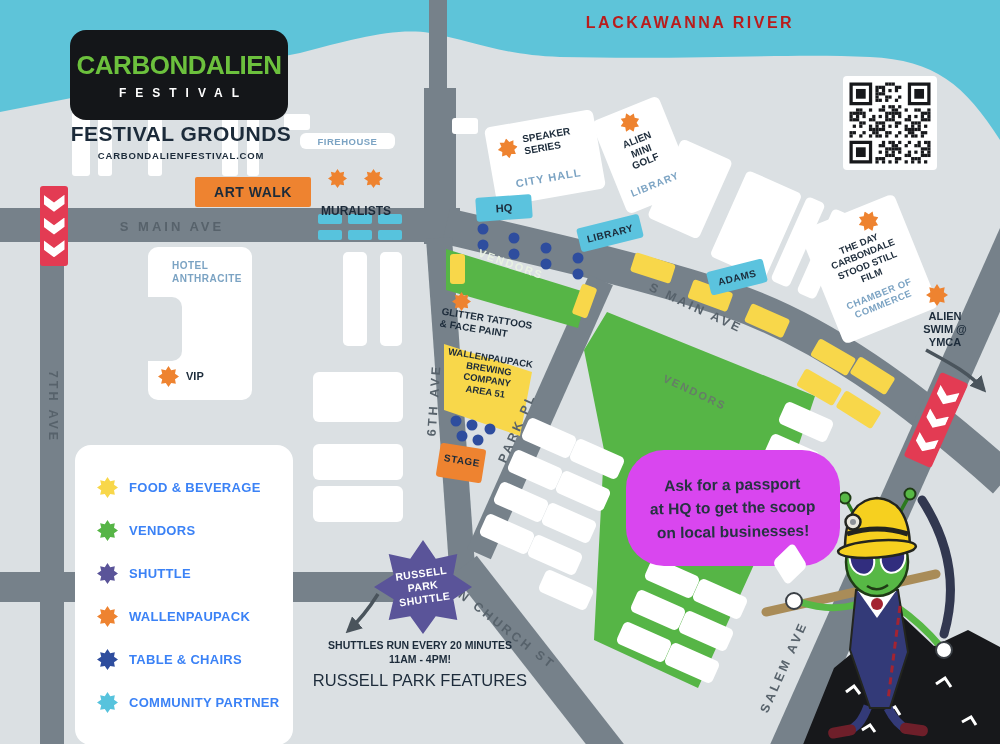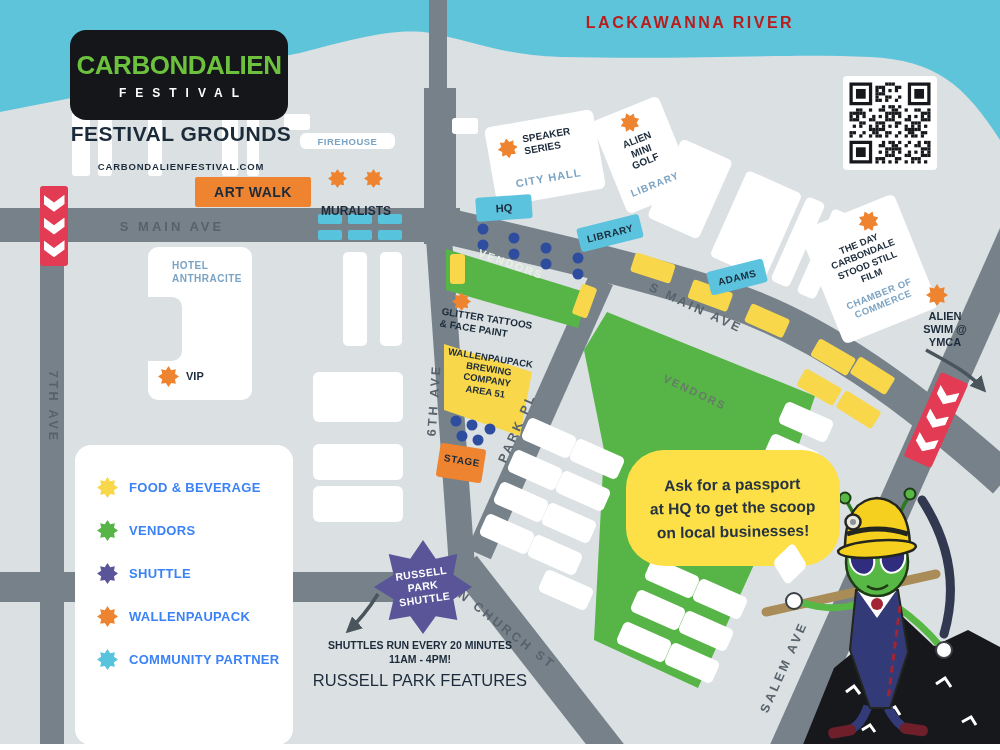--- a/index.html
+++ b/index.html
@@ -12,21 +12,21 @@
   .bl{color:#7ba3c3;font-weight:800;letter-spacing:.5px;}
   .rl{position:absolute;font-weight:800;font-size:12.5px;letter-spacing:3px;color:#57626b;text-align:center;}
   .star{position:absolute;clip-path:polygon(50% 0%,37% 20%,15% 15%,20% 37%,0% 50%,20% 63%,15% 85%,37% 81%,50% 100%,63% 81%,85% 85%,81% 63%,100% 50%,81% 37%,85% 15%,63% 20%);}
   .tag{position:absolute;background:#5bc3de;border-radius:3px;display:flex;align-items:center;justify-content:center;color:#1c2b3a;font-weight:800;}
   .bldg{position:absolute;background:#fff;border-radius:6px;}
   .marker{position:absolute;background:#e33b53;border-radius:3px;display:flex;flex-direction:column;align-items:center;justify-content:space-evenly;padding:3px 0;}
   .chev{width:21px;height:17px;background:#fff;clip-path:polygon(0 0,50% 45%,100% 0,100% 55%,50% 100%,0 55%);}
   .legend-item{display:flex;align-items:center;height:21px;margin-bottom:22px;}
   .legend-star{width:21px;height:21px;clip-path:polygon(50% 0%,37% 20%,15% 15%,20% 37%,0% 50%,20% 63%,15% 85%,37% 81%,50% 100%,63% 81%,85% 85%,81% 63%,100% 50%,81% 37%,85% 15%,63% 20%);flex:0 0 21px;}
   .legend-label{margin-left:11px;font-size:13px;font-weight:800;color:#3b82f6;letter-spacing:.3px;}
-  .bubble{position:absolute;left:626px;top:450px;width:214px;height:116px;background:#fde047;border-radius:38px;
+  .bubble{position:absolute;left:626px;top:450px;width:214px;height:116px;background:#d946ef;border-radius:38px;
           display:flex;align-items:center;justify-content:center;}
   .bubble:after{content:"";position:absolute;left:150px;bottom:-12px;width:28px;height:28px;background:#fff;
           transform:rotate(58deg) skew(12deg);border-radius:5px;}
   .bubble-text{font-size:15.5px;font-weight:600;color:#263341;line-height:1.5;text-align:center;transform:rotate(-1deg);position:relative;z-index:1;}
 </style>
 </head>
 <body>
 
 <div class="stage">
 
@@ -183,21 +183,21 @@
     <rect x="0" y="744" width="1000" height="6" fill="#ffffff"></rect>
   </svg>
 
   <div class="rl" style="left:580px;top:14px;width:220px;font-size:16px;letter-spacing:2.5px;color:#b91c1c;">LACKAWANNA RIVER</div>
 
   <div class="abs" style="left:70px;top:30px;width:218px;height:90px;background:#141619;border-radius:16px;display:flex;flex-direction:column;align-items:center;justify-content:center;">
     <div style="font-size:26px;font-weight:900;color:#6cc13d;letter-spacing:-.5px;">CARBONDALIEN</div>
     <div style="font-size:12px;font-weight:700;color:#ffffff;letter-spacing:9px;padding-left:9px;margin-top:5px;">FESTIVAL</div>
   </div>
   <div class="abs nv" style="left:55px;top:122px;width:252px;text-align:center;font-size:21px;font-weight:900;letter-spacing:.5px;">FESTIVAL GROUNDS</div>
-  <div class="abs nv" style="left:55px;top:150px;width:252px;text-align:center;font-size:9.5px;letter-spacing:.8px;margin-top:11px;">CARBONDALIENFESTIVAL.COM</div>
+  <div class="abs nv" style="left:55px;top:150px;width:252px;text-align:center;font-size:9.5px;letter-spacing:.8px;">CARBONDALIENFESTIVAL.COM</div>
 
   <div class="rl" style="left:112px;top:219px;width:120px;font-size:13px;">S MAIN AVE</div>
   <div class="rl" style="left:631px;top:301px;width:130px;transform:rotate(25deg);">S MAIN AVE</div>
   <div class="rl" style="left:-2px;top:400px;width:110px;transform:rotate(90deg);">7TH AVE</div>
   <div class="rl" style="left:379px;top:393px;width:110px;transform:rotate(-86deg);">6TH AVE</div>
   <div class="rl" style="left:462px;top:421px;width:110px;transform:rotate(-66deg);">PARK PL</div>
   <div class="rl" style="left:427px;top:623px;width:160px;transform:rotate(38deg);">N CHURCH ST</div>
   <div class="rl" style="left:724px;top:660px;width:120px;transform:rotate(-66deg);">SALEM AVE</div>
 
   <div class="marker" style="left:40px;top:186px;width:28px;height:74px;">
@@ -294,20 +294,24 @@
       <span class="legend-star" style="background-color: rgb(86, 181, 70);"></span>
       <span class="legend-label">VENDORS</span>
     </div>
     <div class="legend-item">
       <span class="legend-star" style="background-color: rgb(90, 84, 153);"></span>
       <span class="legend-label">SHUTTLE</span>
     </div>
     <div class="legend-item">
       <span class="legend-star" style="background-color: rgb(238, 131, 48);"></span>
       <span class="legend-label">WALLENPAUPACK</span>
+    </div>
+    <div class="legend-item">
+      <span class="legend-star" style="background-color: rgb(46, 77, 158);"></span>
+      <span class="legend-label">TABLE &amp; CHAIRS</span>
     </div>
     <div class="legend-item">
       <span class="legend-star" style="background-color: rgb(87, 195, 221);"></span>
       <span class="legend-label">COMMUNITY PARTNER</span>
     </div>
   </div>
 
   <div class="abs" style="left:374px;top:540px;width:98px;height:94px;background:#5a5499;clip-path:polygon(50% 0%,37% 20%,15% 15%,20% 37%,0% 50%,20% 63%,15% 85%,37% 81%,50% 100%,63% 81%,85% 85%,81% 63%,100% 50%,81% 37%,85% 15%,63% 20%);display:flex;align-items:center;justify-content:center;z-index:3;">
     <div class="pre" style="color:#fff;font-weight:800;font-size:10.5px;text-align:center;line-height:1.25;letter-spacing:.4px;transform:rotate(-8deg);">RUSSELL
 PARK

